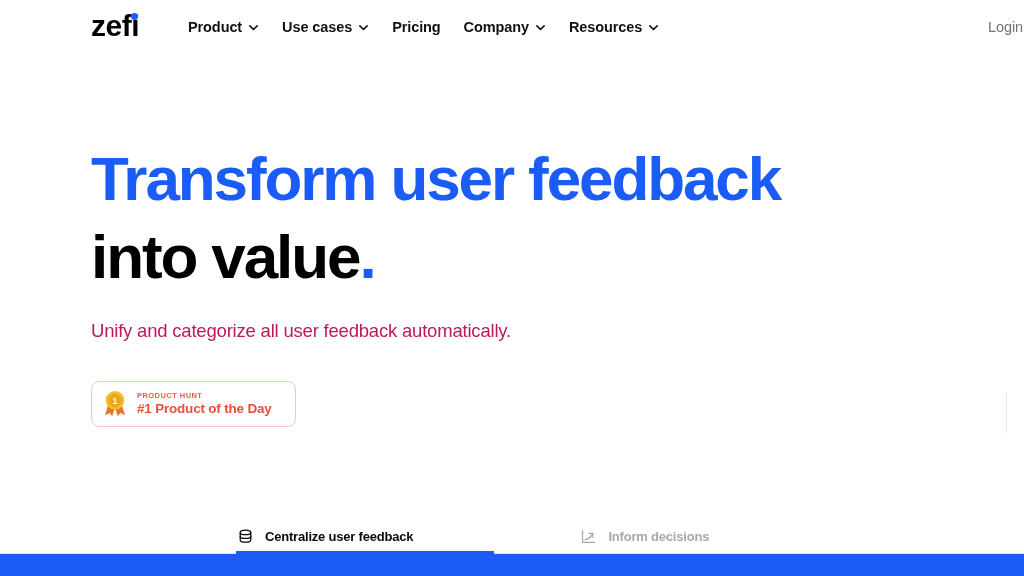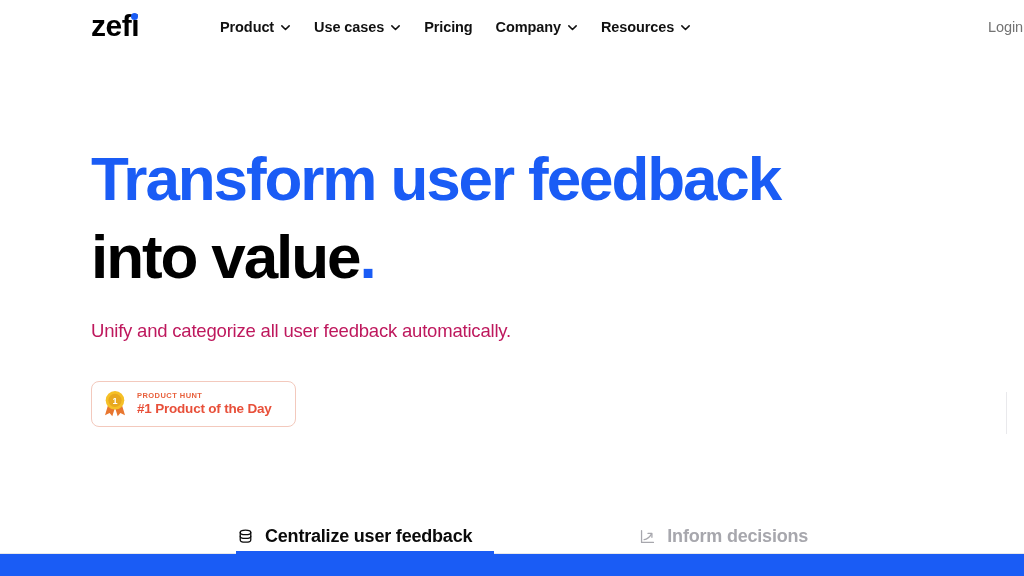--- a/index.html
+++ b/index.html
@@ -58,21 +58,20 @@
     margin-top: 2px;
   }
 
   .nav-items {
     position: absolute;
     left: 188px;
     top: 0;
     height: 53px;
     display: flex;
     gap: 23px;
-    margin-left: 32px;
   }
 
   .nav-item {
     display: flex;
     align-items: center;
     gap: 6px;
     font-size: 14.5px;
     font-weight: 700;
     color: #111111;
     cursor: pointer;
@@ -196,21 +195,21 @@
 
   .tab {
     display: flex;
     align-items: center;
     gap: 10px;
     height: 36px;
     cursor: pointer;
     white-space: nowrap;
   }
   .tab .tab-label {
-    font-size: 18px;
+    font-size: 13px;
     font-weight: 700;
     letter-spacing: -0.2px;
   }
   .tab.active .tab-label { color: #0a0a0a; }
   .tab.inactive .tab-label { color: #a7a7ad; }
   .tab .tab-icon { display: flex; align-items: center; justify-content: center; width: 19px; height: 19px; }
   .tab.active .tab-icon svg { stroke: #0a0a0a; }
   .tab.inactive .tab-icon svg { stroke: #a7a7ad; }
 
   .tab-gap-1 { width: 62px; }

